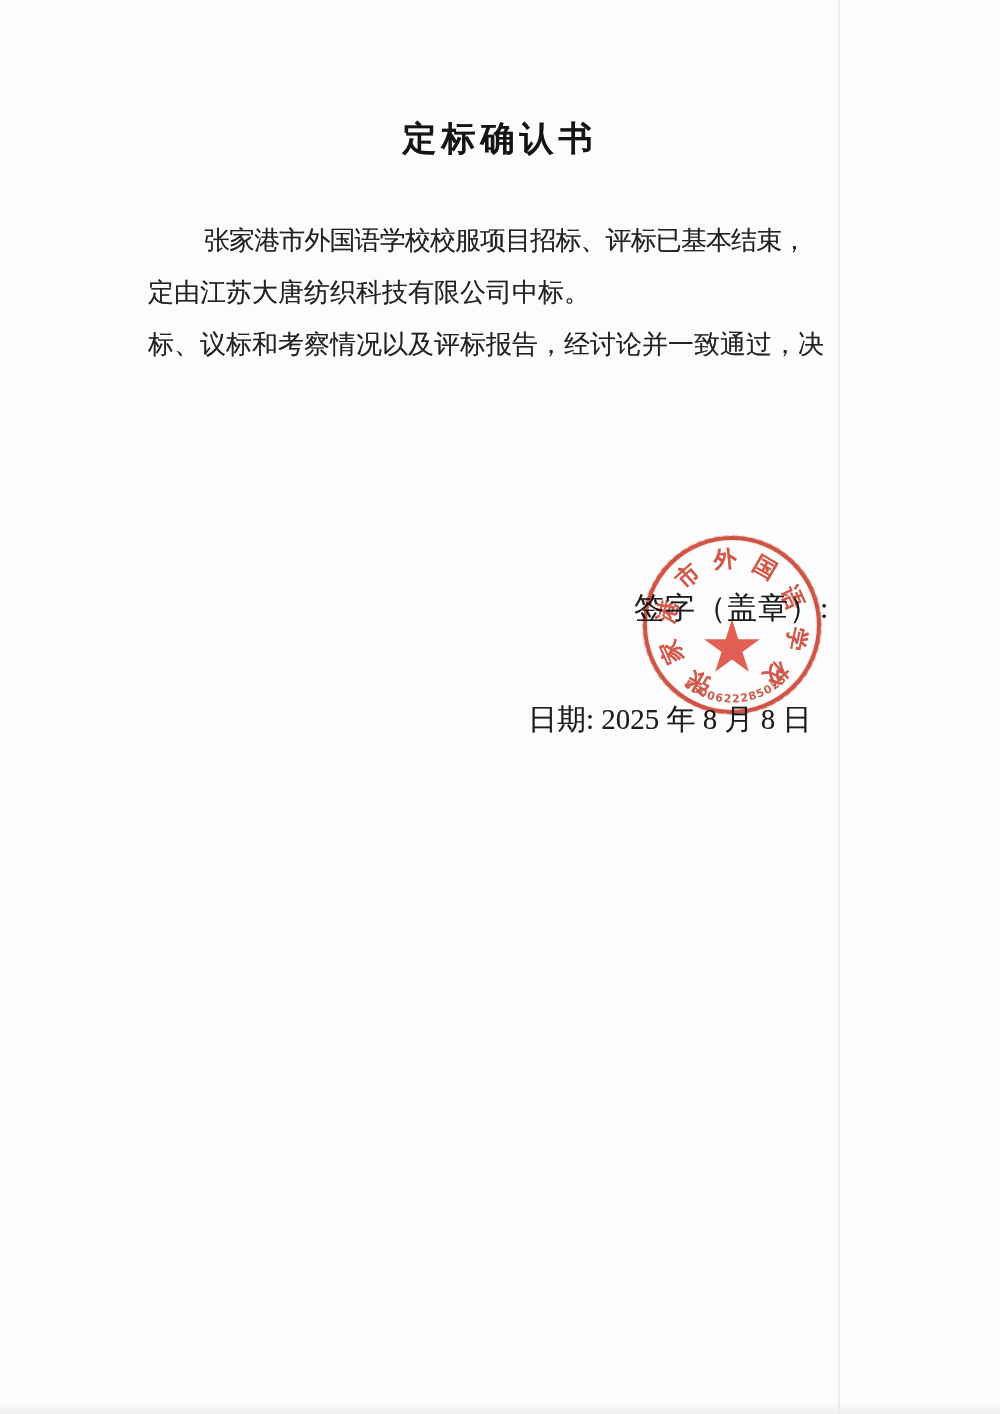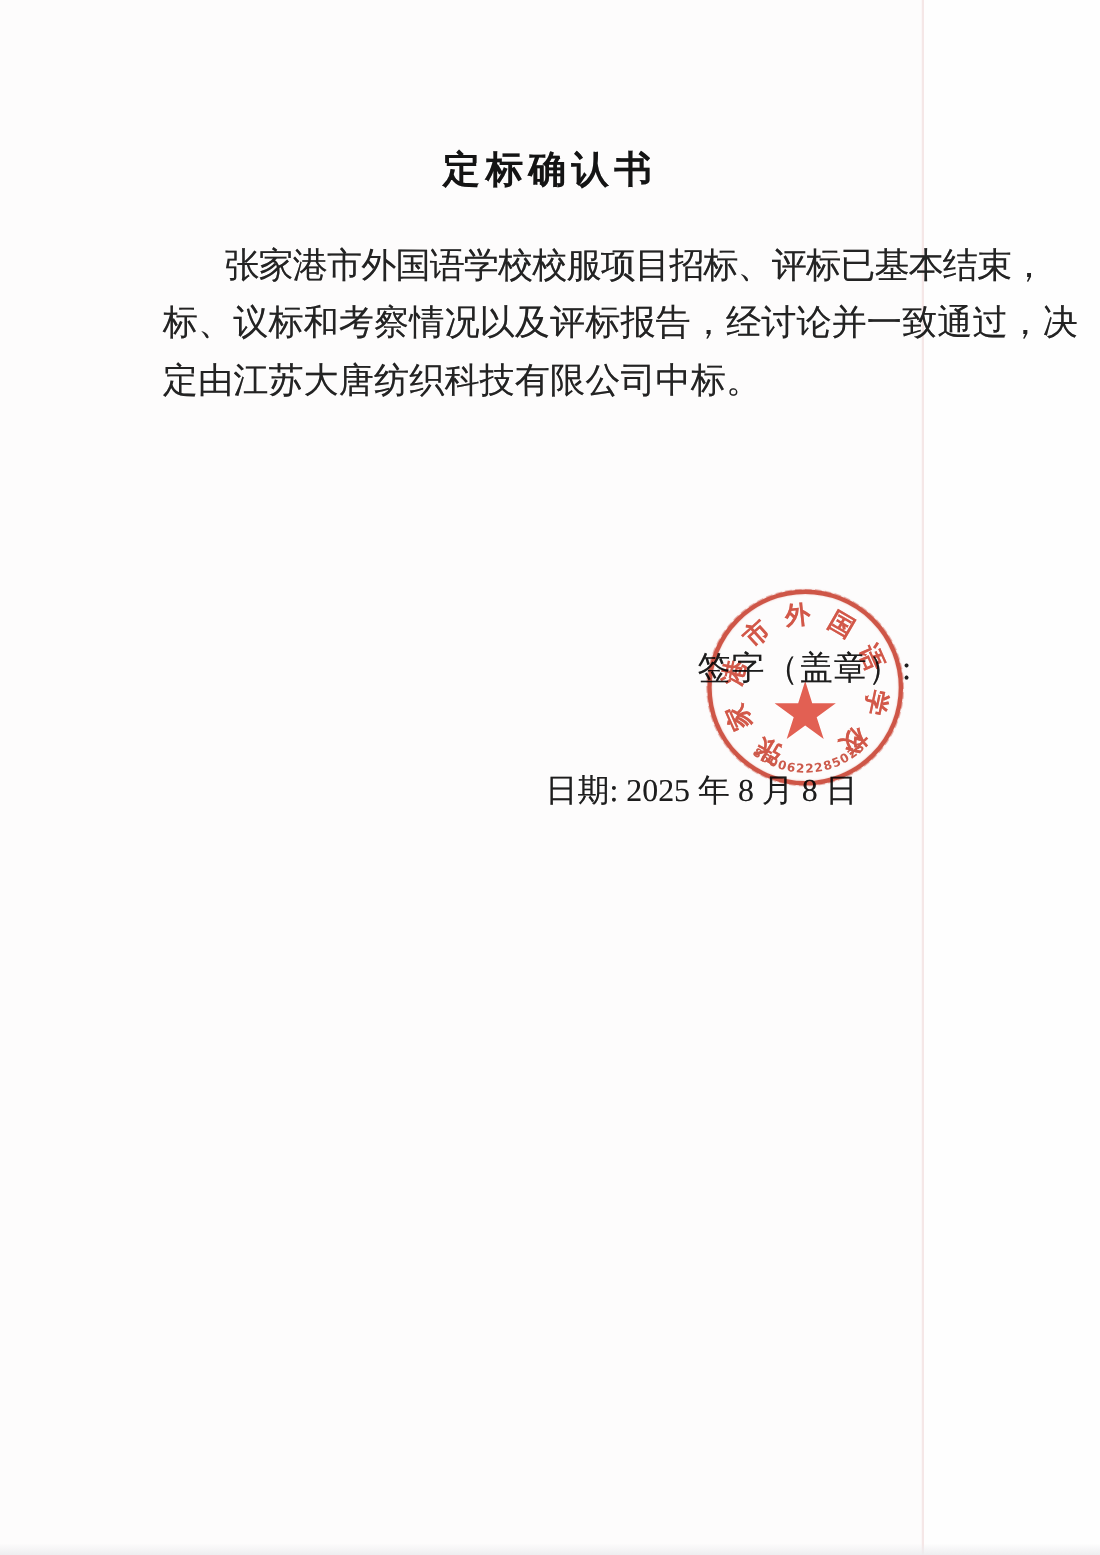--- a/index.html
+++ b/index.html
@@ -37,27 +37,26 @@
   .doc-title {
     position: absolute;
     top: 116px; left: 0;
     width: 1000px;
     text-align: center;
     font-size: 34px;
     font-weight: bold;
     letter-spacing: 5px;
     color: #141414;
     text-shadow: 0 0 0.6px rgba(0,0,0,0.45);
-    margin-top: 15px;
   }
   .body-text {
     position: absolute;
     left: 148px; top: 215px;
     width: 710px;
-    font-size: 32px;
+    font-size: 26px;
     line-height: 52px;
     color: #232323;
     text-shadow: 0 0 0.5px rgba(20,20,20,0.4);
   }
   .body-line { white-space: nowrap; }
   .body-line.first {
     text-indent: 56px;
     letter-spacing: -0.9px;
   }
   .sign-line {
@@ -66,21 +65,21 @@
     font-size: 30px;
     line-height: 36px;
     letter-spacing: 1px;
     color: #1d1d1d;
     text-shadow: 0 0 0.5px rgba(20,20,20,0.4);
     z-index: 2;
     margin-left: 24px;
   }
   .date-line {
     position: absolute;
-    left: 496px; top: 701px;
+    left: 528px; top: 701px;
     font-size: 29px;
     line-height: 36px;
     color: #1d1d1d;
     text-shadow: 0 0 0.5px rgba(20,20,20,0.4);
     z-index: 2;
   }
   
   .seal {
     position: absolute;
     left: 643px; top: 536px;
@@ -133,22 +132,22 @@
 <div class="page">
 
   <div class="right-paper"></div>
   <div class="edge-line"></div>
   <div class="bottom-edge"></div>
 
   <div class="doc-title">定标确认书</div>
 
   <div class="body-text">
     <div class="body-line first">张家港市外国语学校校服项目招标、评标已基本结束，</div>
+    <div class="body-line">定由江苏大唐纺织科技有限公司中标。</div>
     <div class="body-line">标、议标和考察情况以及评标报告，经讨论并一致通过，决</div>
-    <div class="body-line">定由江苏大唐纺织科技有限公司中标。</div>
   </div>
 
   <div class="sign-line">签字（盖章）:</div>
 
   <div class="date-line">日期: 2025 年 8 月 8 日</div>
 
   <div class="seal">
     <div class="seal-ring"></div>
     <div class="seal-star"></div>
     <div>

